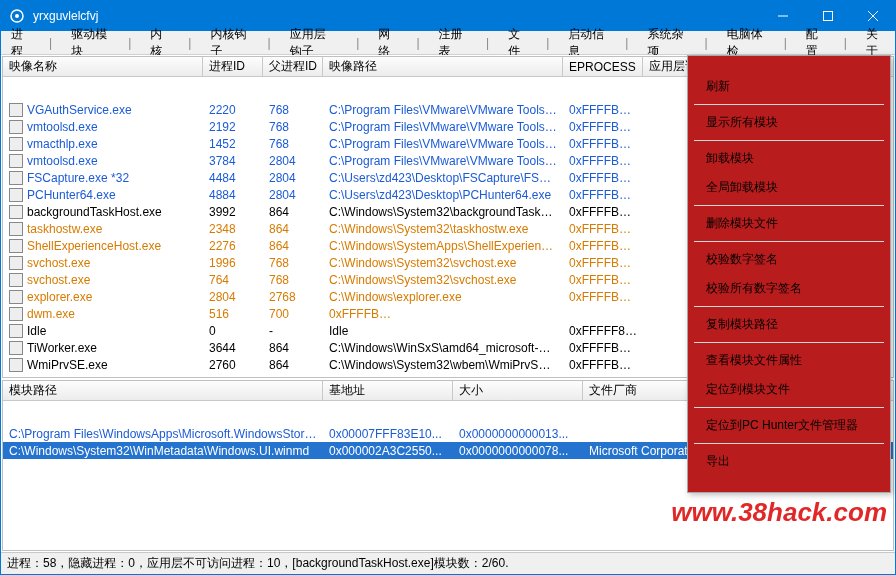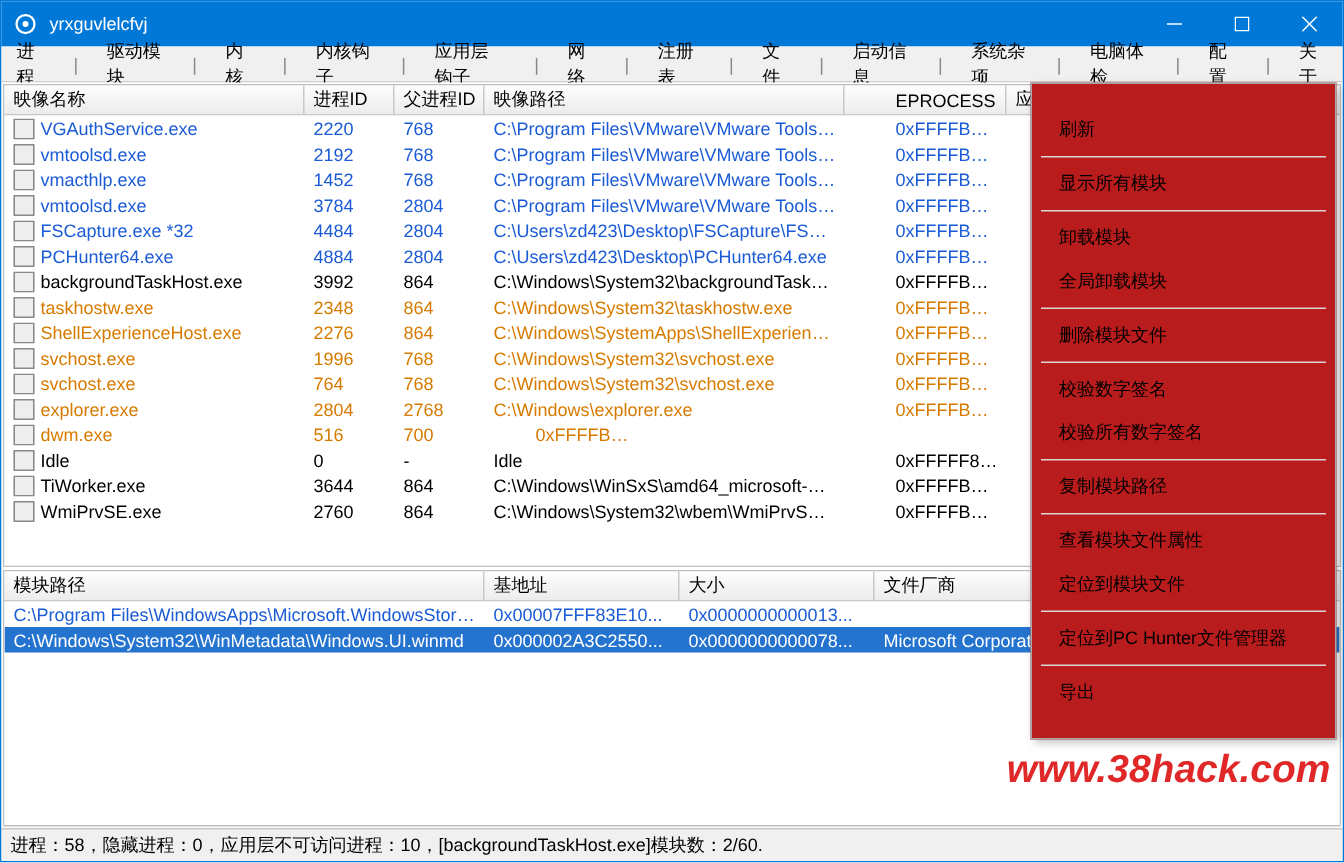--- a/index.html
+++ b/index.html
@@ -6,38 +6,38 @@
 body { background: #fff; overflow: hidden; }
 .window { width: 896px; height: 575px; display: flex; flex-direction: column; border: 1px solid #0078d7; }
 .titlebar { height: 30px; background: #0078d7; display: flex; align-items: center; color: #fff; }
 .titlebar .app-icon { width: 16px; height: 16px; margin: 0 8px; }
 .titlebar .title { flex: 1; }
 .titlebar .win-btn { width: 45px; height: 30px; display: flex; align-items: center; justify-content: center; }
 .menubar { height: 24px; background: #f0f0f0; border-bottom: 1px solid #d0d0d0; display: flex; align-items: center; padding: 0 4px; gap: 12px; }
 .menubar .mitem { padding: 2px 6px; cursor: pointer; display: flex; align-items: center; }
 .menubar .sep { color: #888; margin: 0 1px; }
 .content { flex: 1; display: flex; flex-direction: column; background: #fff; position: relative; }
-.pane { display: flex; flex-direction: column; border: 1px solid #c0c0c0; margin: 1px; }
+.pane { display: flex; flex-direction: column; border: 1px solid #c0c0c0; margin: 1px; gap: 24px; }
 .pane.top { flex: 1.9; }
 .pane.bottom { flex: 1; }
 .grid-head { display: flex; background: linear-gradient(#fdfdfd,#ececec); border-bottom: 1px solid #c8c8c8; height: 20px; }
 .grid-head .hcell { border-right: 1px solid #c8c8c8; padding: 2px 6px; overflow: hidden; white-space: nowrap; display: flex; align-items: center; }
 .grid-body { flex: 1; overflow: auto; background: #fff; }
 .row { display: flex; height: 17px; align-items: center; white-space: nowrap; }
 .row .cell { padding: 0 6px; overflow: hidden; text-overflow: ellipsis; }
 .row.blue { color: #1b5bd6; }
 .row.orange { color: #d77b00; }
 .row.black { color: #000; }
 .row.sel { background: #2473cf; color: #fff; }
 
 .c0 { width: 200px; display:flex; align-items:center; }
 .c1 { width: 60px; }
 .c2 { width: 60px; }
 .c3 { width: 240px; }
-.c4 { width: 80px; margin-left: 28px; }
+.c4 { width: 80px; }
 .c5 { width: 100px; }
 .c6 { width: 60px; }
 
 .b0 { width: 320px; }
 .b1 { width: 130px; }
 .b2 { width: 130px; }
 .b3 { width: 170px; }
 .b4 { width: 120px; }
 .ctx-menu { position: absolute; top: 0; right: 4px; width: 204px; background: #b91c1c; border: 1px solid #a8a8a8; box-shadow: 2px 2px 6px rgba(0,0,0,0.25); z-index: 50; padding: 16px 0; }
 .ctx-menu .citem { padding: 6px 18px; cursor: pointer; }

